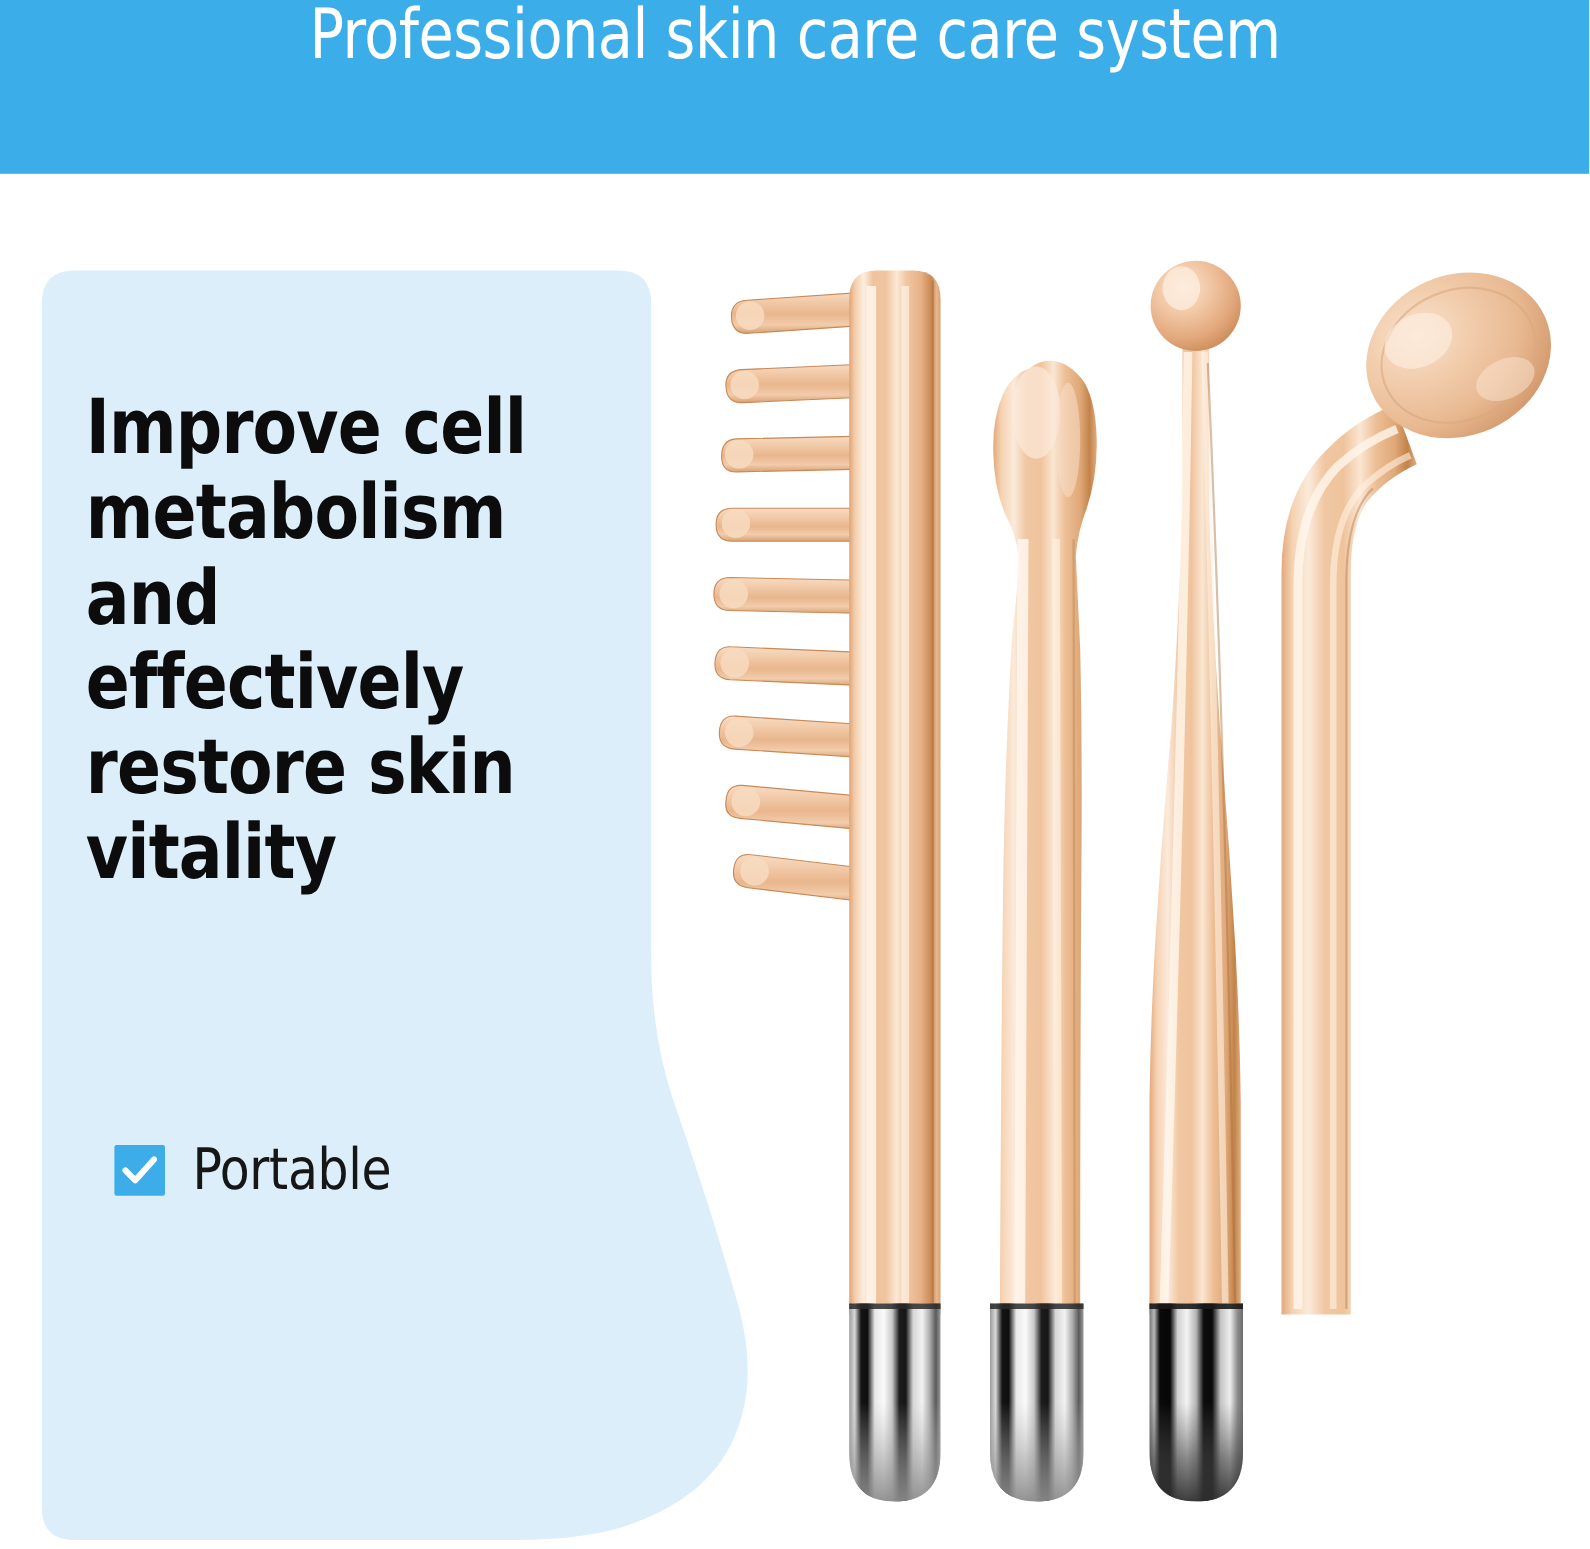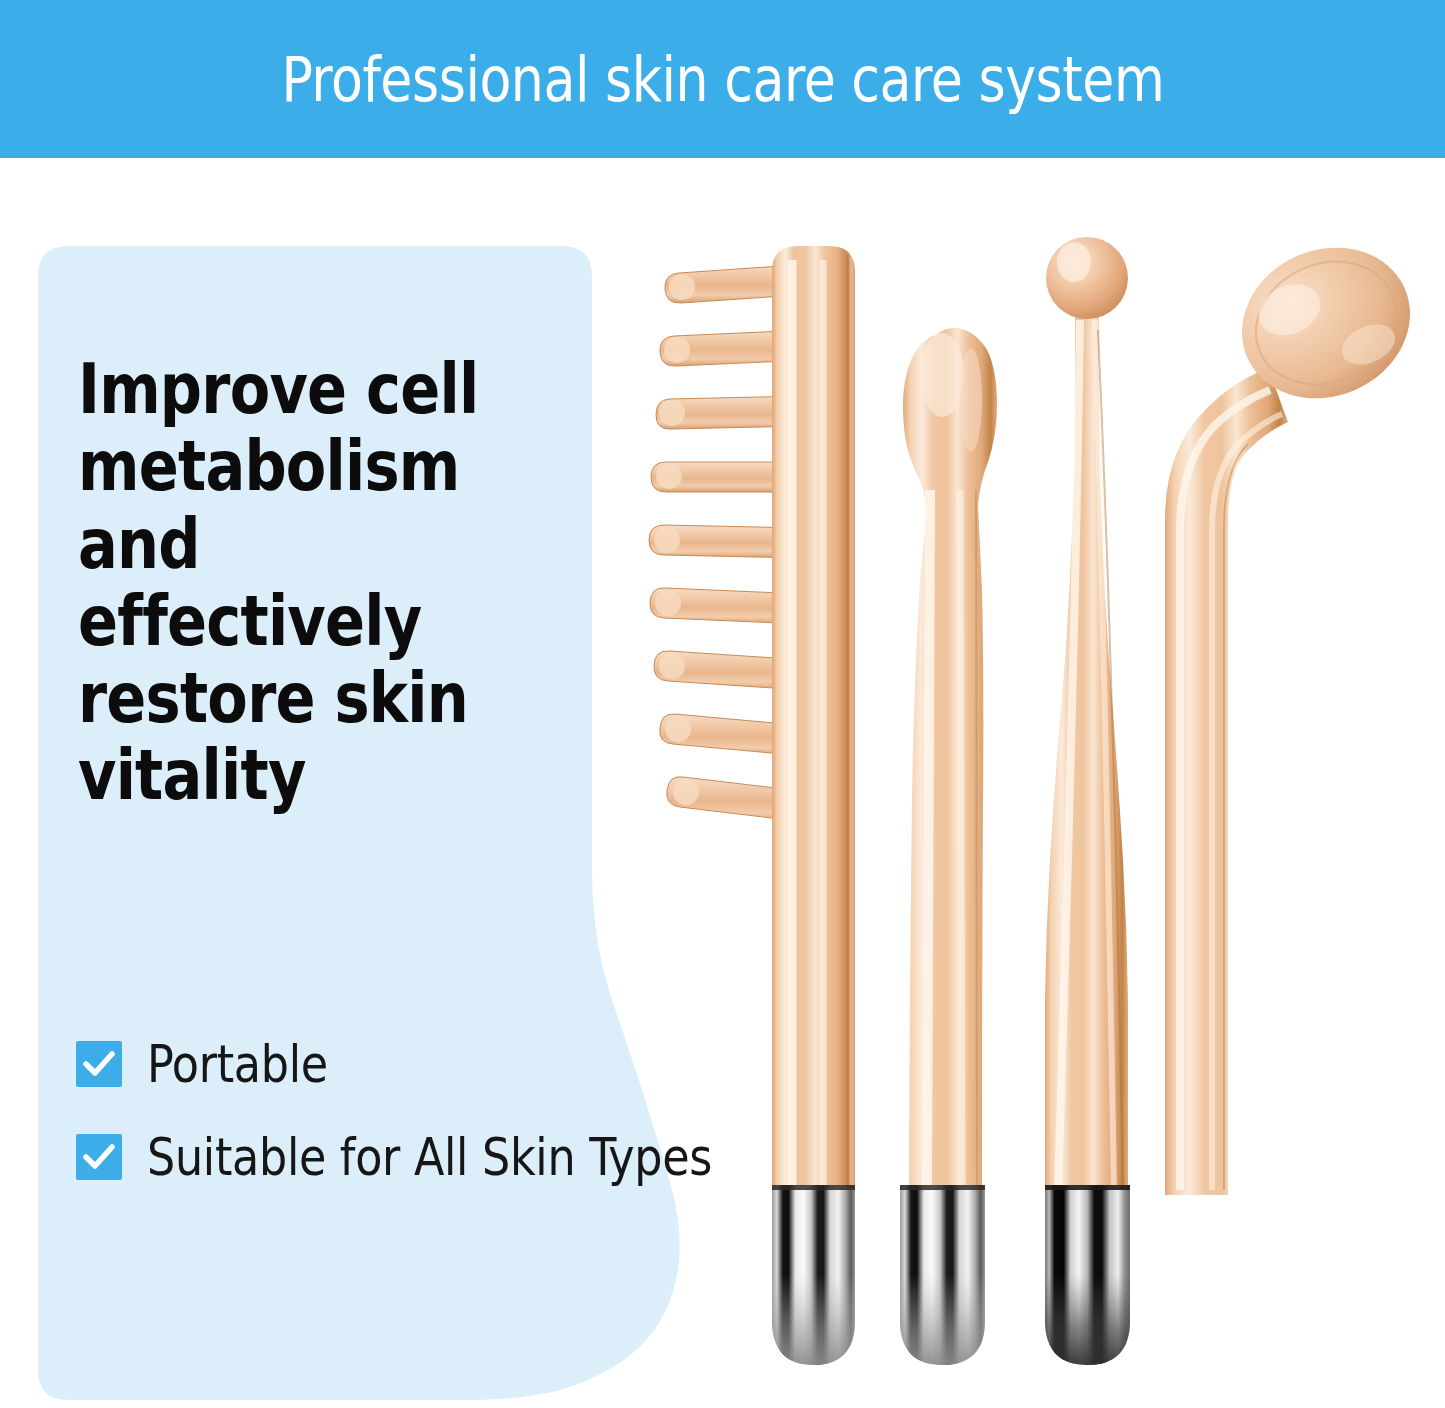--- a/index.html
+++ b/index.html
@@ -17,21 +17,21 @@
 
   
   #header-banner {
     position: absolute;
     left: 0;
     top: 0;
     width: 1445px;
     height: 158px;
     background: #3BAEE9;
     display: flex;
-    align-items: center;
+    align-items: flex-start;
     justify-content: center;
   }
   #header-title {
     color: #ffffff;
     font-family: "Liberation Sans Narrow", "DejaVu Sans Condensed", "Liberation Sans", sans-serif;
     font-size: 63px;
     font-weight: 400;
     letter-spacing: -0.5px;
     transform: scaleX(0.92);
     white-space: nowrap;
@@ -83,20 +83,21 @@
     position: absolute;
     left: 76px;
     top: 838px;
     width: 600px;
   }
   .feature-row {
     display: flex;
     align-items: center;
     height: 60px;
     margin-bottom: 33px;
+    margin-left: 28px;
   }
   .feature-check {
     width: 46px;
     height: 46px;
     background: #3CADE8;
     flex: 0 0 46px;
     position: relative;
     border-radius: 2px;
   }
   .feature-check svg {
@@ -164,28 +165,20 @@
       <div class="feature-row">
         <div class="feature-check">
           <svg width="32" height="28" viewBox="0 0 32 28">
             <path d="M 3 14 L 12 23 L 29 4" stroke="#FFFFFF" stroke-width="5.5" fill="none" stroke-linecap="round" stroke-linejoin="round"></path>
           </svg>
         </div>
         <div class="feature-label">Portable</div>
       </div>
 
 
-      <div class="feature-row">
-        <div class="feature-check">
-          <svg width="32" height="28" viewBox="0 0 32 28">
-            <path d="M 3 14 L 12 23 L 29 4" stroke="#FFFFFF" stroke-width="5.5" fill="none" stroke-linecap="round" stroke-linejoin="round"></path>
-          </svg>
-        </div>
-        <div class="feature-label">Suitable for All Skin Types</div>
-      </div>
 
     </div>
   </div>
 </div>
 
 <div id="product-area">
 <svg id="product-svg" width="825" height="1248" viewBox="0 0 825 1248">
   <defs>
 
     <linearGradient id="glassBody" x1="0" y1="0" x2="1" y2="0">

